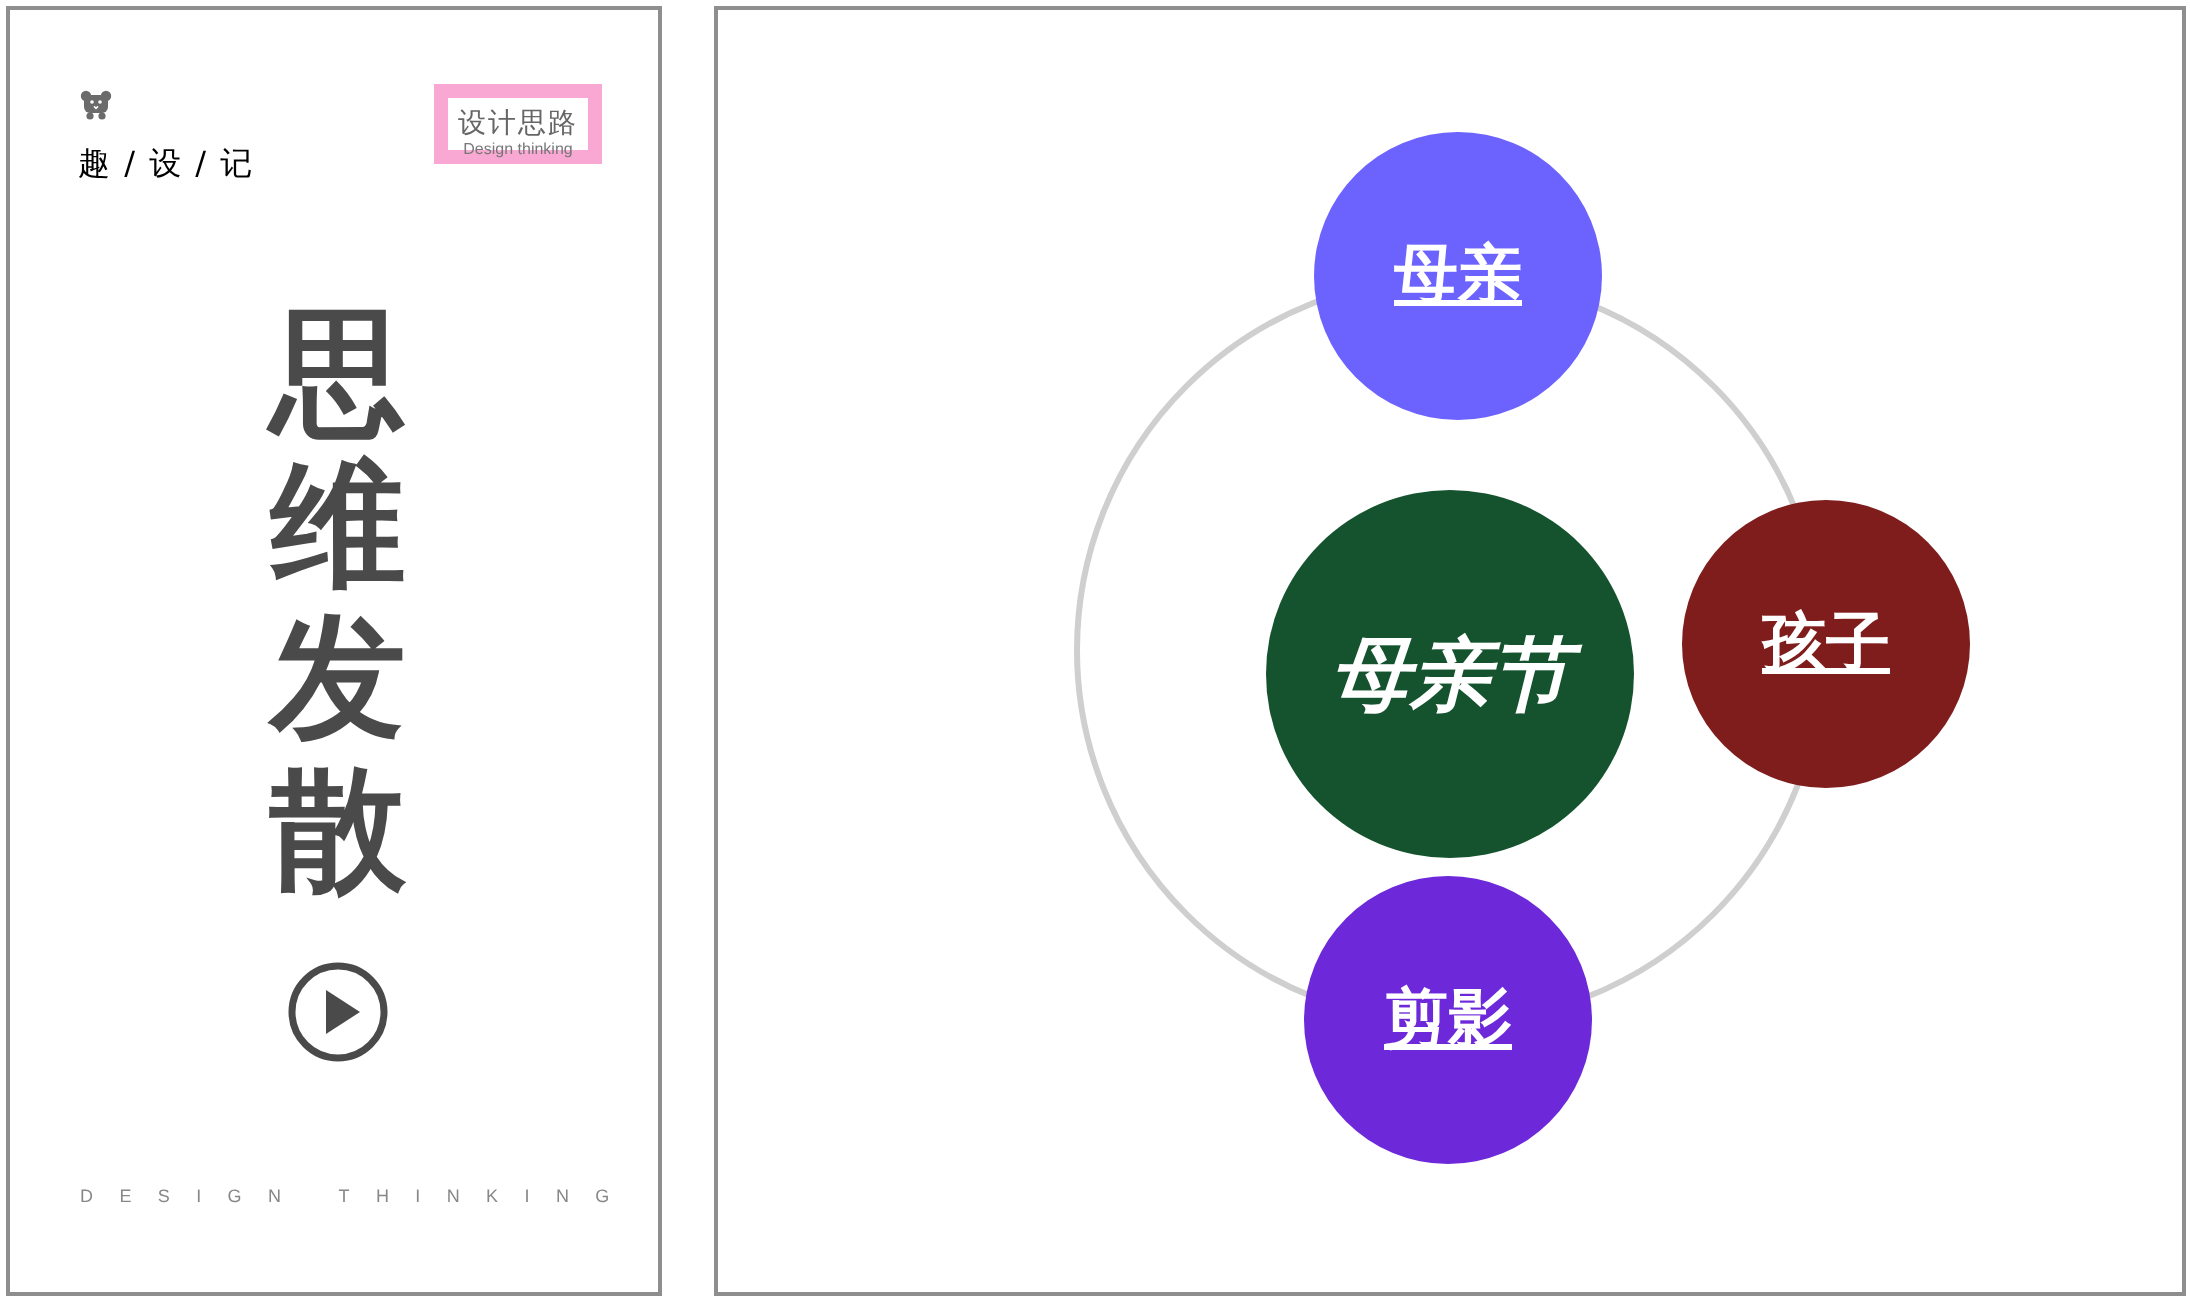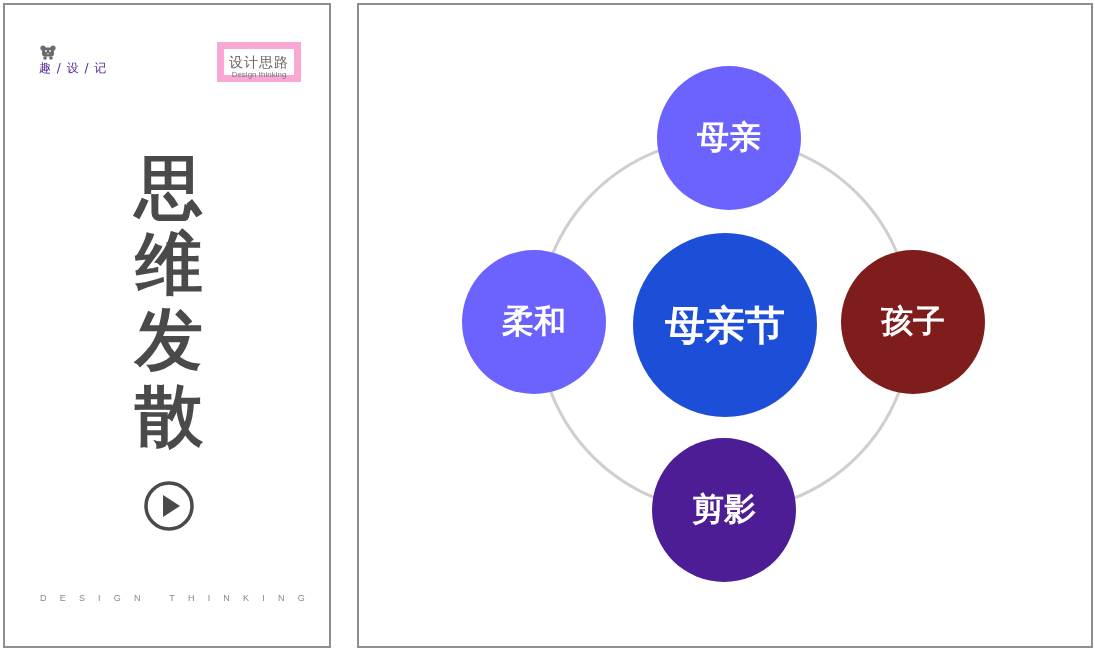--- a/index.html
+++ b/index.html
@@ -5,42 +5,42 @@
     html, body { margin: 0; padding: 0; background: #ffffff; }
     body { width: 1095px; height: 650px; position: relative; overflow: hidden;
            font-family: "DejaVu Sans", "Liberation Sans", sans-serif; }
 
     .panel { position: absolute; box-sizing: border-box; border: 2px solid #8e8e8e; background: #fff; }
     #left-panel { left: 3px; top: 3px; width: 328px; height: 645px; }
     #right-panel { left: 357px; top: 3px; width: 736px; height: 645px; }
 
     .brand { position: absolute; left: 34px; top: 40px; }
     .brand-logo { width: 16px; height: 15px; display: block; margin-left: 1px; }
-    .brand-text { font-size: 12px; color: #4c1d95; margin-top: 0; letter-spacing: 1px; white-space: nowrap; }
+    .brand-text { font-size: 16px; color: #000000; margin-top: 12px; letter-spacing: 1px; white-space: nowrap; }
 
     .tag-box { position: absolute; left: 212px; top: 37px; width: 84px; height: 40px; box-sizing: border-box;
                border: 7px solid #f9a8d4; text-align: center; color: #666; }
     .tag-title { font-size: 14px; line-height: 16px; margin-top: 5px; letter-spacing: 1px; }
     .tag-sub { font-size: 8px; line-height: 10px; color: #777; font-family: "Liberation Sans", sans-serif; }
 
     .vert-title { position: absolute; left: 126px; top: 145px; width: 76px; text-align: center;
                   font-size: 68px; font-weight: bold; color: #4a4a4a; line-height: 76px; }
     .vert-title span { display: block; }
 
     .play-btn { position: absolute; left: 138px; top: 475px; width: 52px; height: 52px; cursor: pointer; }
 
     .footer-text { position: absolute; left: 35px; top: 588px; font-size: 9px; color: #888;
                    letter-spacing: 13.2px; white-space: pre; font-family: "Liberation Sans", sans-serif; }
 
     .diagram { position: absolute; left: 0; top: 0; width: 1095px; height: 650px; }
     .ring { position: absolute; left: 537px; top: 137px; width: 376px; height: 376px;
             border: 3px solid #cfcfcf; border-radius: 50%; box-sizing: border-box; }
     .node { position: absolute; border-radius: 50%; display: flex; align-items: center; justify-content: center;
             color: #ffffff; font-weight: bold; }
-    .node.sat { width: 144px; height: 144px; font-size: 32px; }
+    .node.sat { width: 144px; height: 144px; font-size: 32px; text-decoration: underline; }
     .node.center { width: 184px; height: 184px; font-size: 40px; }
   </style>
 </head>
 <body>
 
 <div class="panel" id="left-panel">
   <div class="brand">
     <svg class="brand-logo" viewBox="0 0 16 15">
       <circle cx="3" cy="3" r="2.6" fill="#6b6b6b"></circle>
       <circle cx="13" cy="3" r="2.6" fill="#6b6b6b"></circle>
@@ -75,26 +75,23 @@
 </div>
 
 <div class="panel" id="right-panel"></div>
 
 <div class="diagram">
   <div class="ring"></div>
 
   <div class="node sat" id="node-top" style="left:657px; top:66px; background:#6c63ff;">
     <span>母亲</span>
   </div>
-  <div class="node sat" id="node-left" style="left:462px; top:250px; background:#6c63ff;">
-    <span>柔和</span>
-  </div>
   <div class="node sat" id="node-right" style="left:841px; top:250px; background:#7f1d1d;">
     <span>孩子</span>
   </div>
-  <div class="node sat" id="node-bottom" style="left:652px; top:438px; background:#4c1d95;">
+  <div class="node sat" id="node-bottom" style="left:652px; top:438px; background:#6d28d9;">
     <span>剪影</span>
   </div>
 
-  <div class="node center" id="node-center" style="left:633px; top:233px; background:#1d4ed8;">
+  <div class="node center" id="node-center" style="left:633px; top:245px; background:#14532d;font-style:italic;">
     <span>母亲节</span>
   </div>
 </div>
 
 </body></html>

